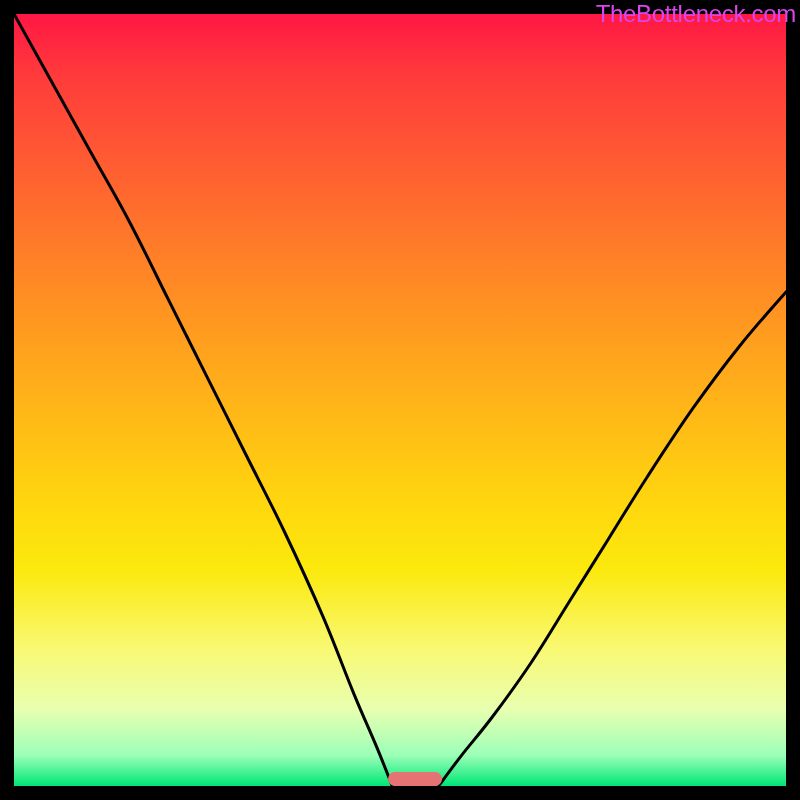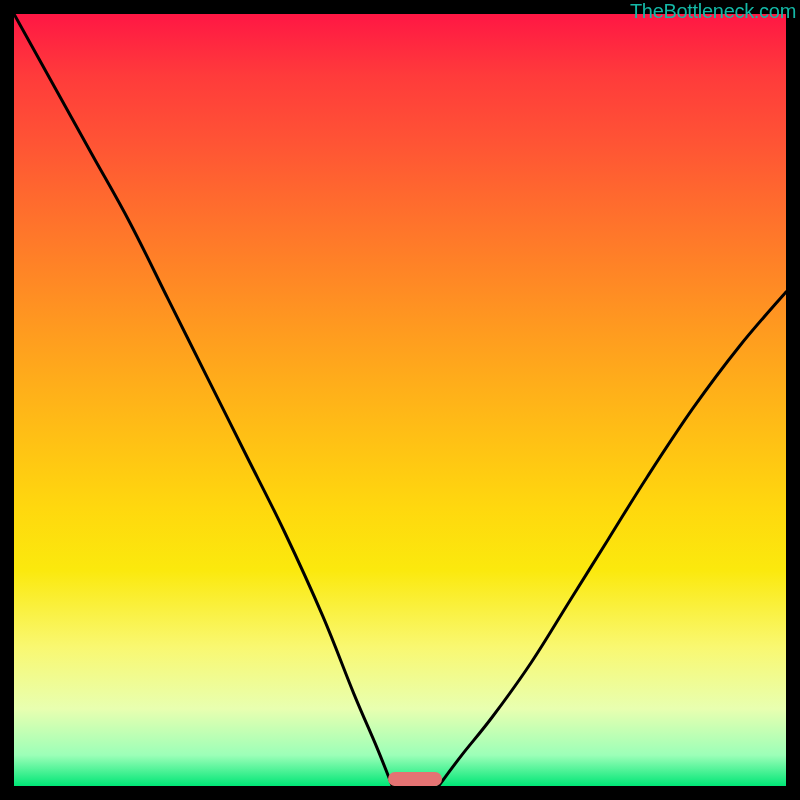--- a/index.html
+++ b/index.html
@@ -41,22 +41,22 @@
       #f9f871 82%,
       #e8ffb0 90%,
       #9cffb8 96%,
       #00e676 100%
     );
   }
   .watermark {
     position: absolute;
     top: 0px;
     right: 4px;
-    color: #14b8a6;
-    font-size: 20px;
+    color: #d946ef;
+    font-size: 24px;
     font-weight: 500;
     letter-spacing: -0.3px;
     z-index: 40;
   }
   .curve-layer {
     position: absolute;
     left: 0;
     top: 0;
     width: 100%;
     height: 100%;

